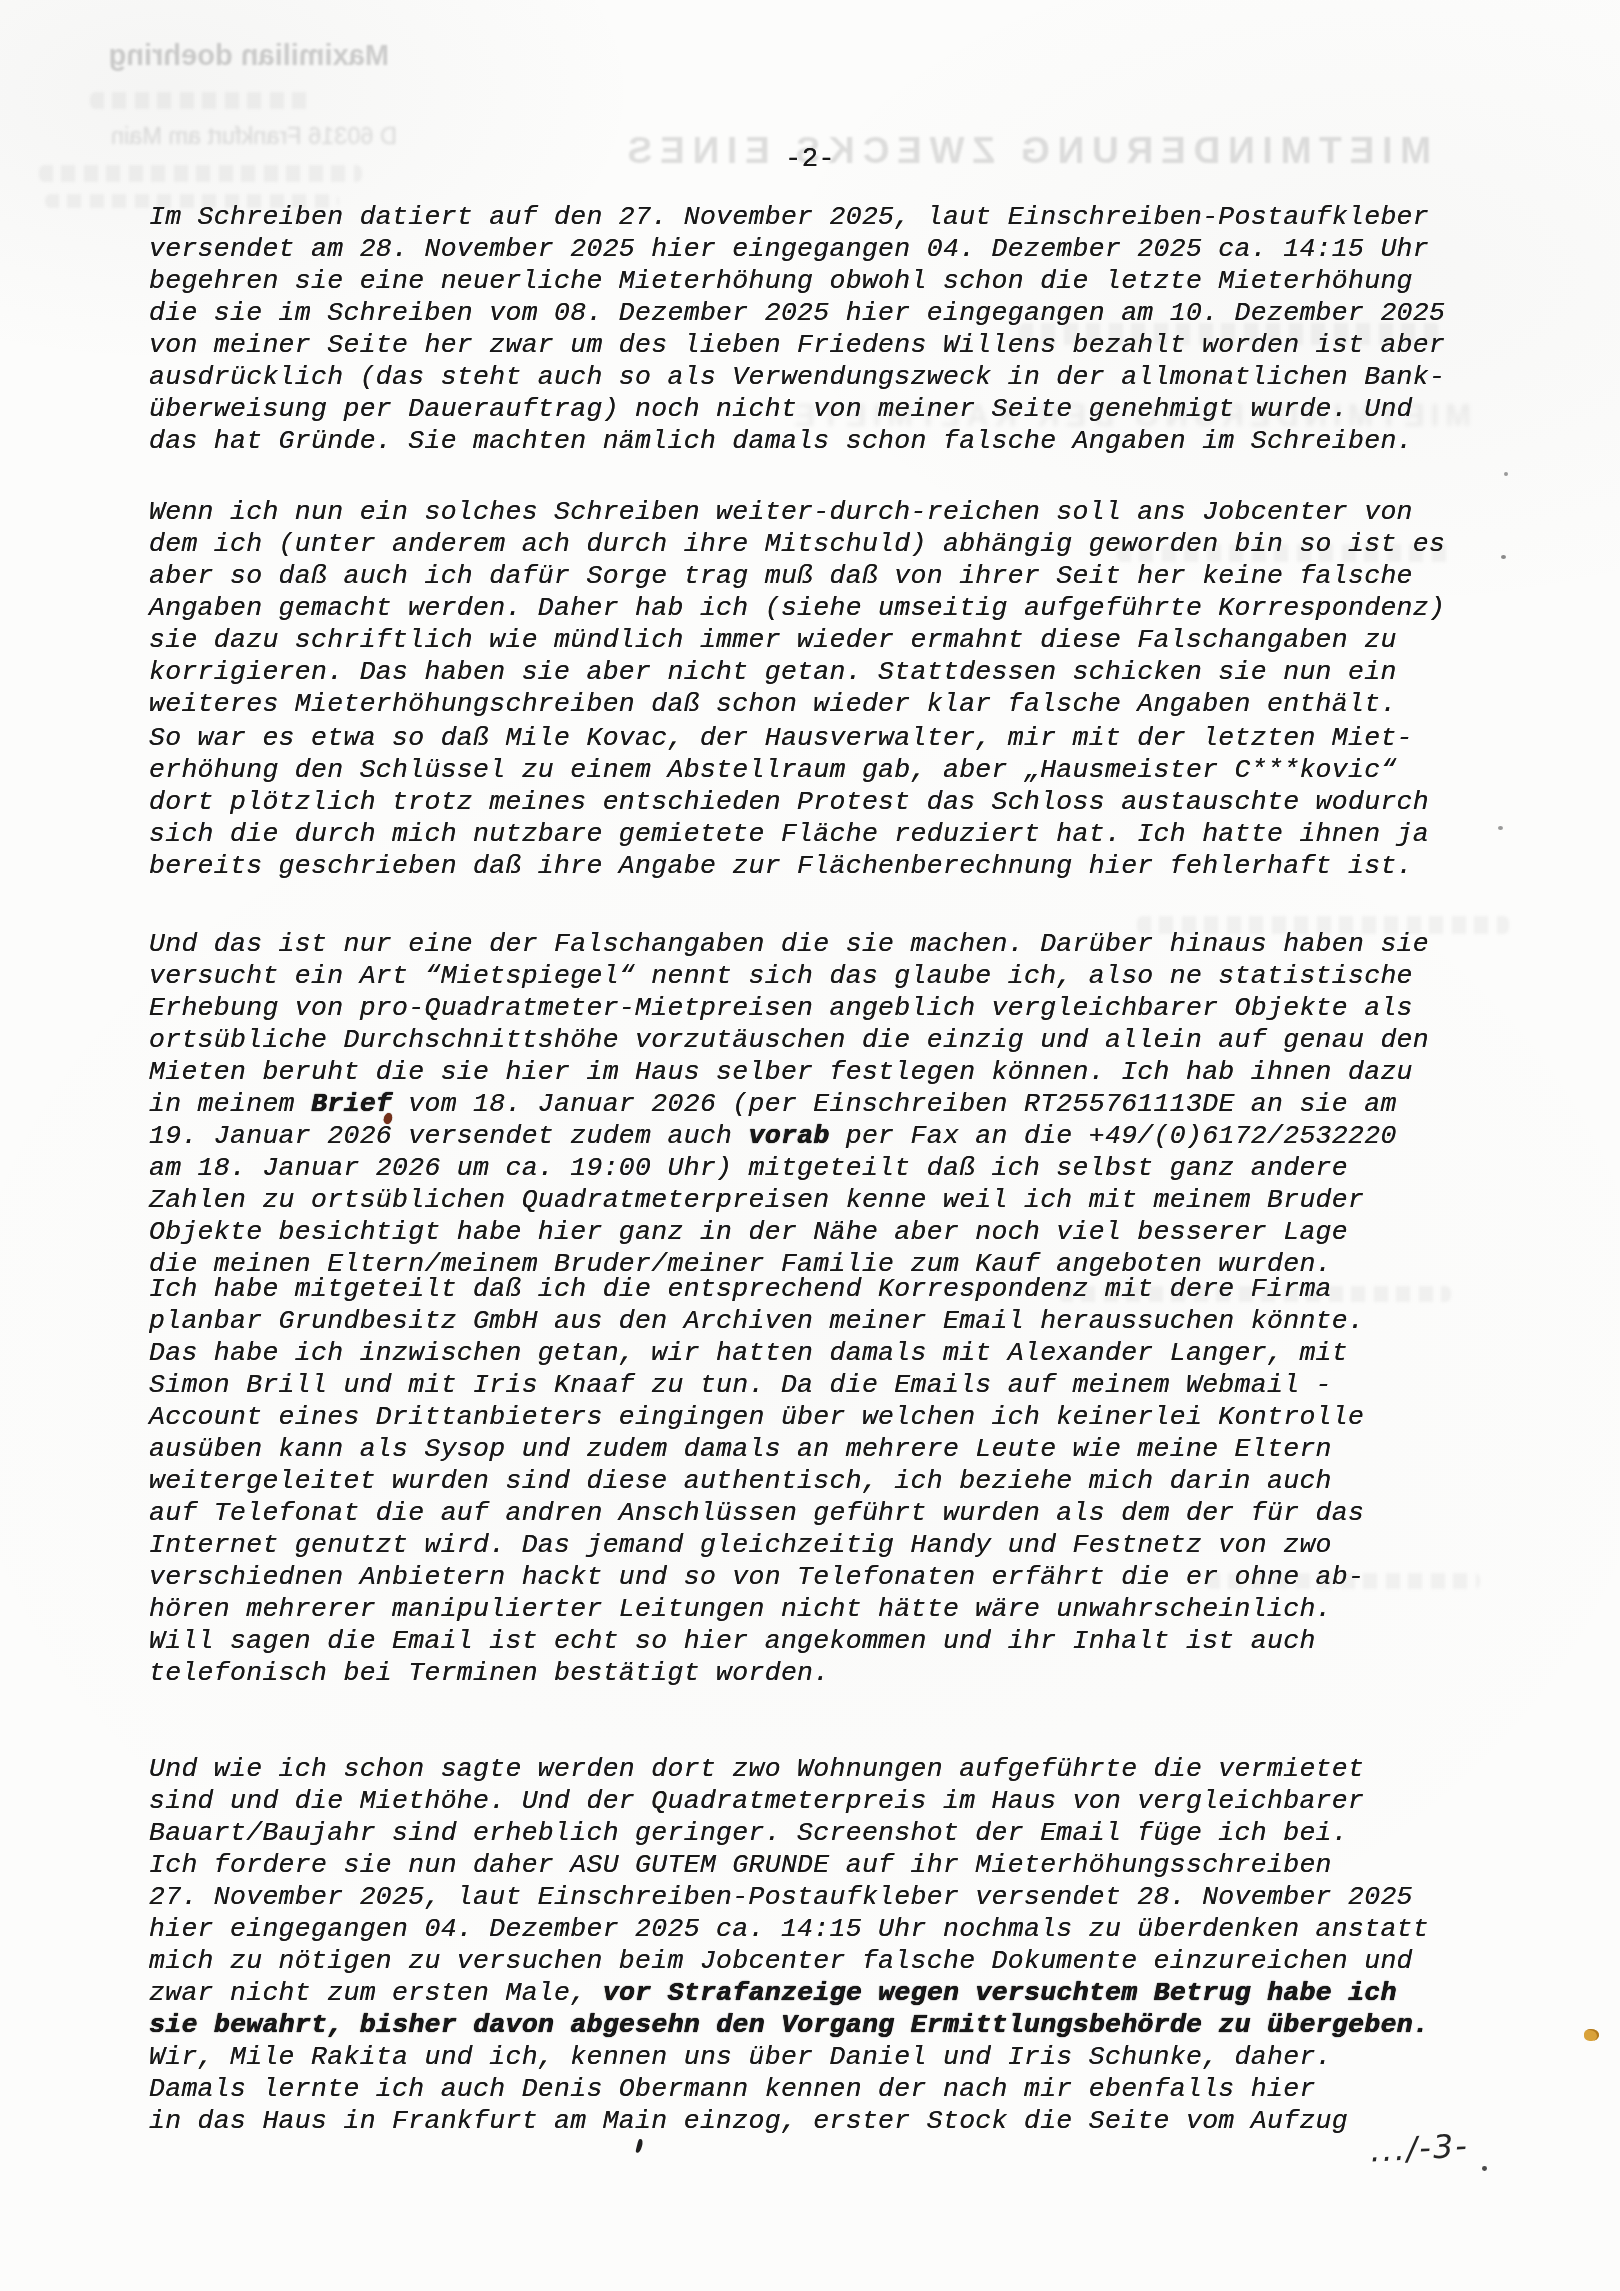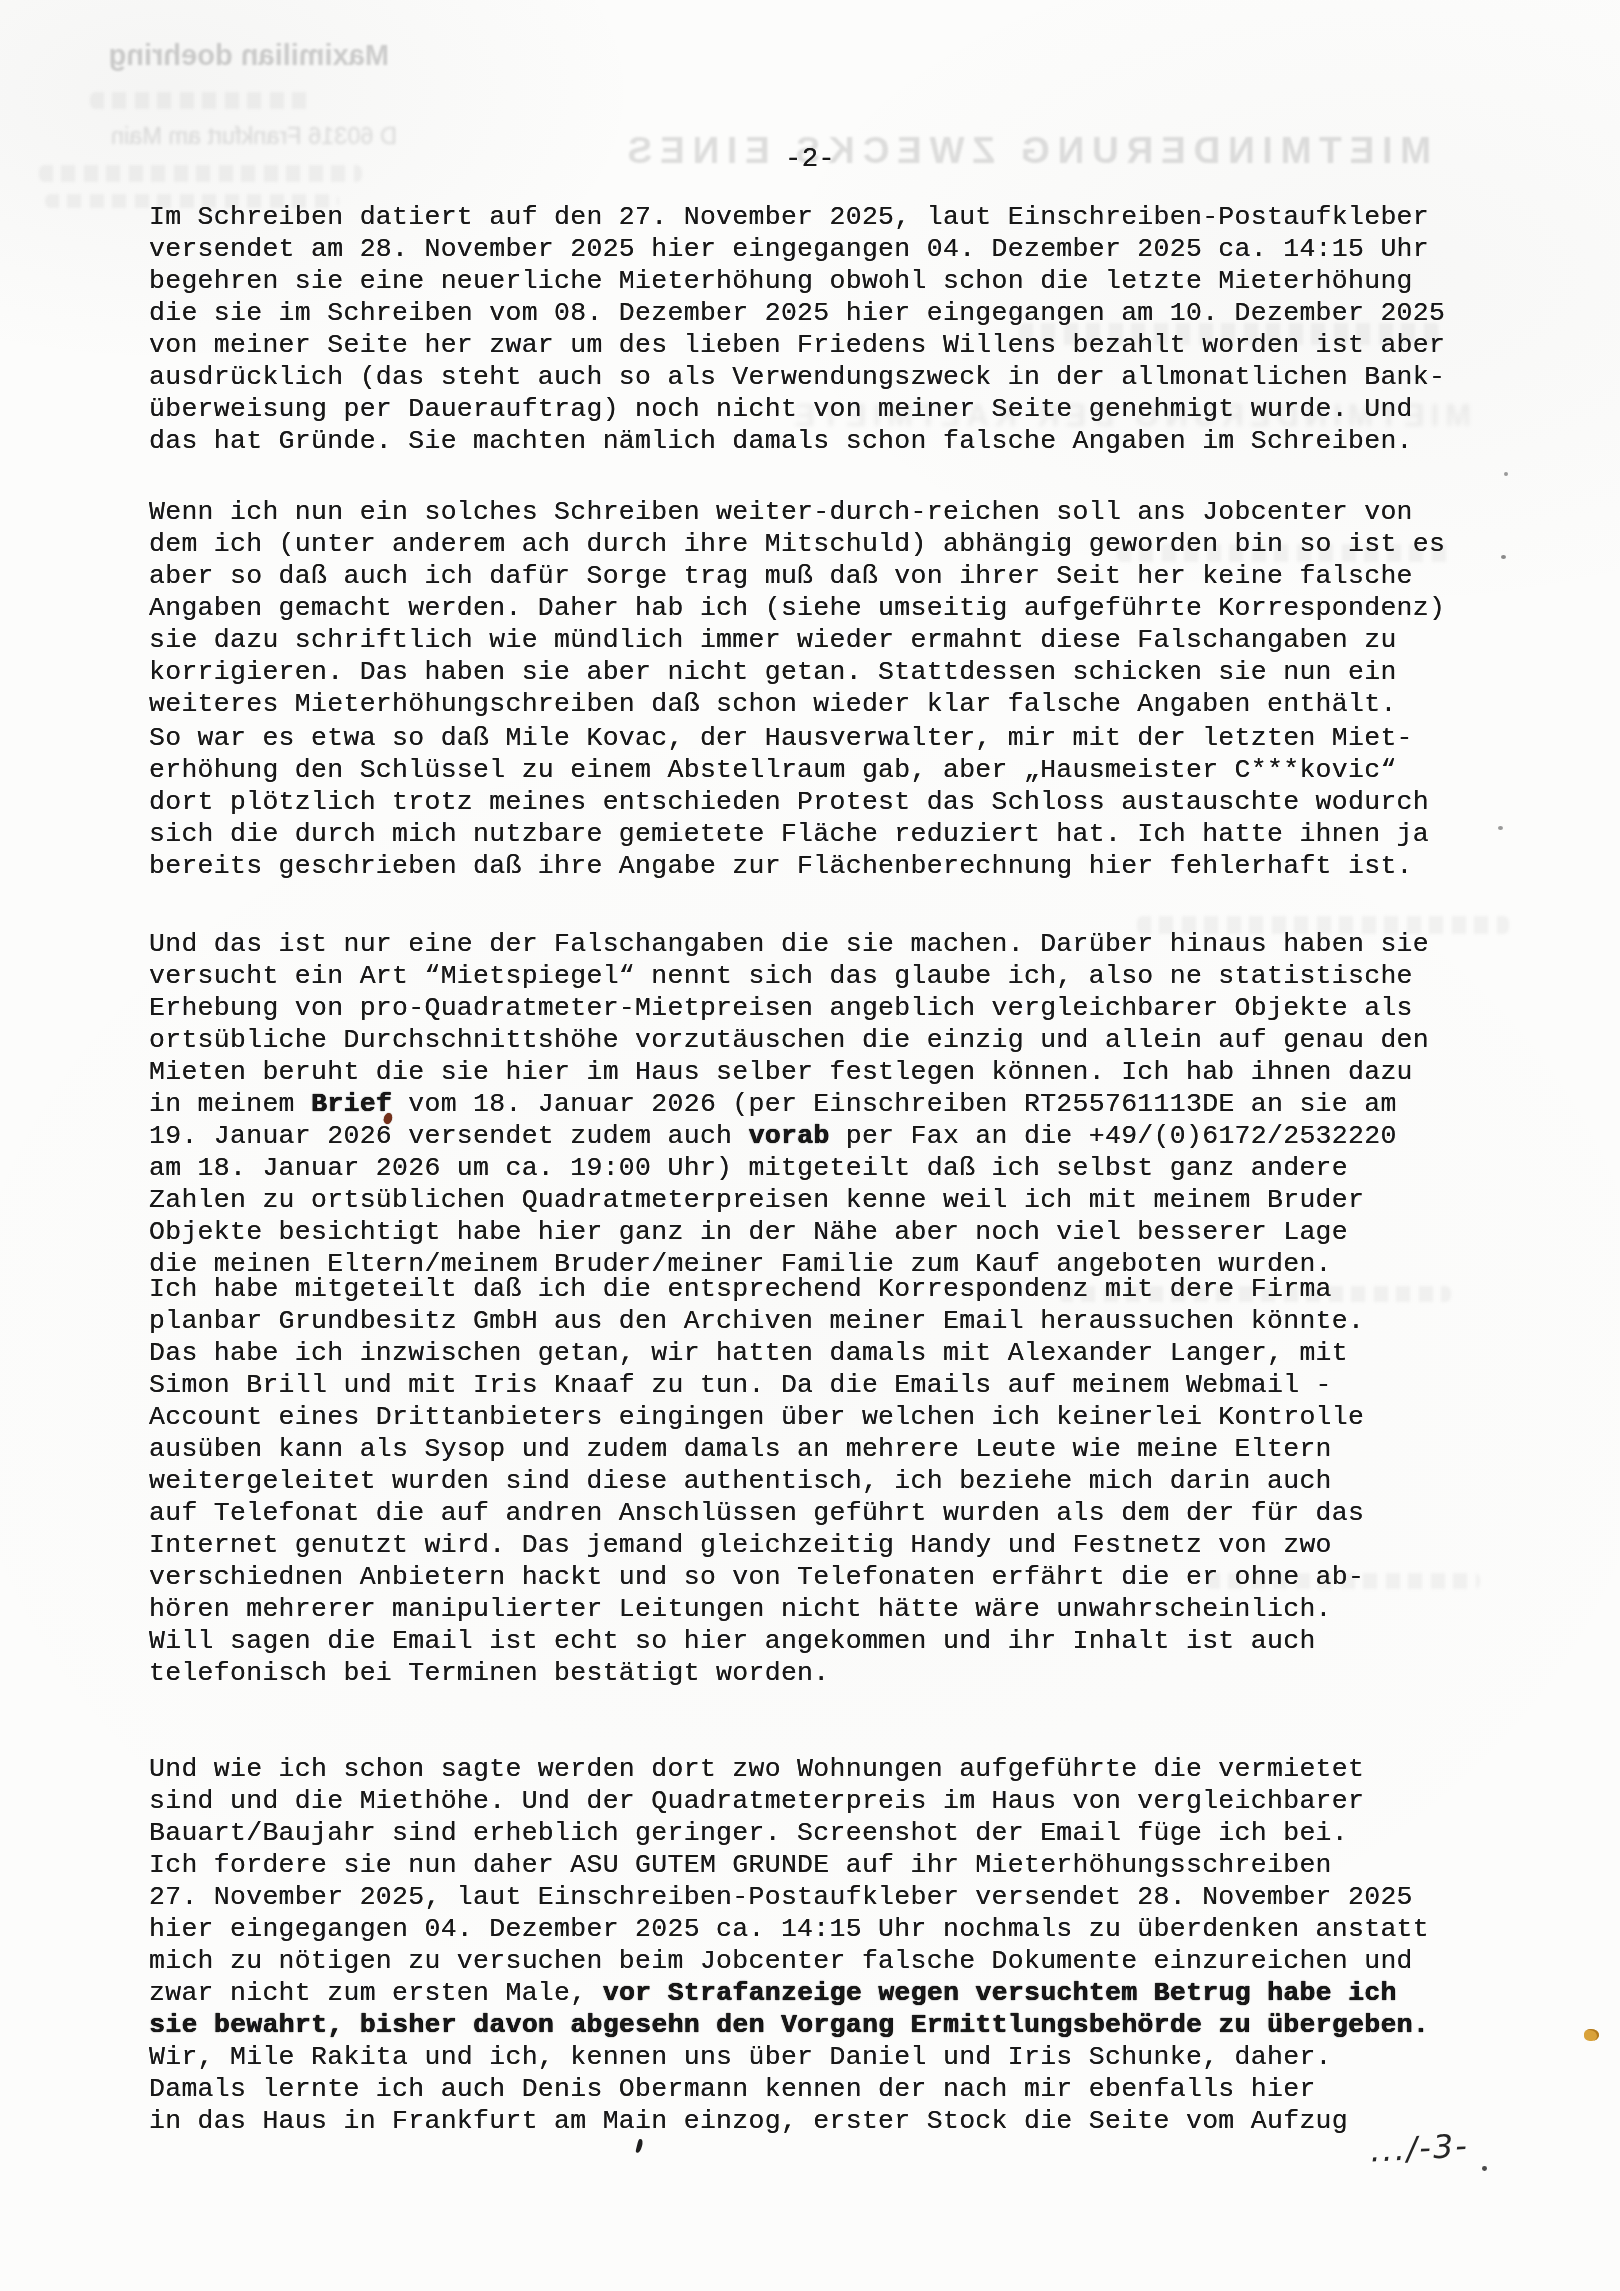--- a/index.html
+++ b/index.html
@@ -15,21 +15,21 @@
   .typed{
     font-family:"Liberation Mono","DejaVu Sans Mono",monospace;
     font-size:26.5px;line-height:32px;letter-spacing:0.3px;
     color:#181818;text-shadow:0 0 0.6px rgba(25,25,25,0.85);
     white-space:pre;
   }
   .page-number{position:absolute;left:0;top:143px;width:1620px;text-align:center;font-size:27.4px;}
   .para{position:absolute;left:149px;}
   .para0{top:201px}.para1{top:496px}.para2{top:722px}
   .para3{top:928px}.para4{top:1273px}.para5{top:1753px}
-  .line{height:32px;}
+  .line{height:32px;font-style:italic;}
   .seg.b{font-weight:700;text-shadow:0 0 1.2px #000, 0.4px 0 0 #000;}
   .footer-mark{
     position:absolute;left:1370px;top:2129px;
     font-family:"DejaVu Sans",sans-serif;font-style:italic;
     font-size:32px;letter-spacing:2px;color:#262626;
     transform:rotate(-3deg);
   }
   
   .mirror{transform:scaleX(-1);}
   .bt{position:absolute;color:rgba(70,70,70,0.20);filter:blur(1.2px);

